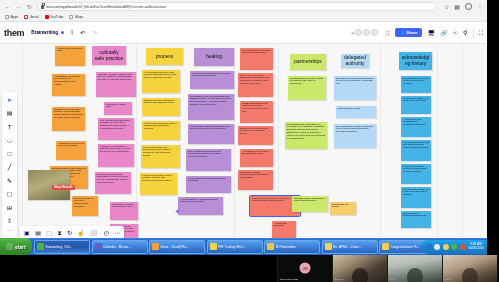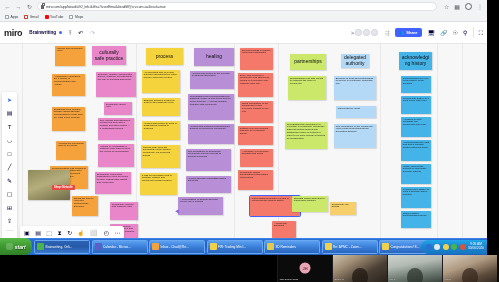--- a/index.html
+++ b/index.html
@@ -154,21 +154,21 @@
     </div>
     <div class="bm">
       <span class="bm-ico gray"></span>
       <span>Maps</span>
     </div>
   </div>
 </div>
 <div class="scroll-right"></div>
 
 <div class="miro-header">
-  <span class="miro-logo">miro</span>
+  <span class="miro-logo">them</span>
   <span class="board-title">Brainwriting</span>
   <span class="blue-dot"></span>
   <span class="hdr-ico">⤒</span>
   <span class="hdr-ico">↶</span>
   <span class="hdr-ico dim">↷</span>
   <span class="hdr-spacer"></span>
   <span class="hdr-ico dim">➤</span>
   <div class="collab">
     <span class="collab-av"></span>
     <span class="collab-av"></span>

